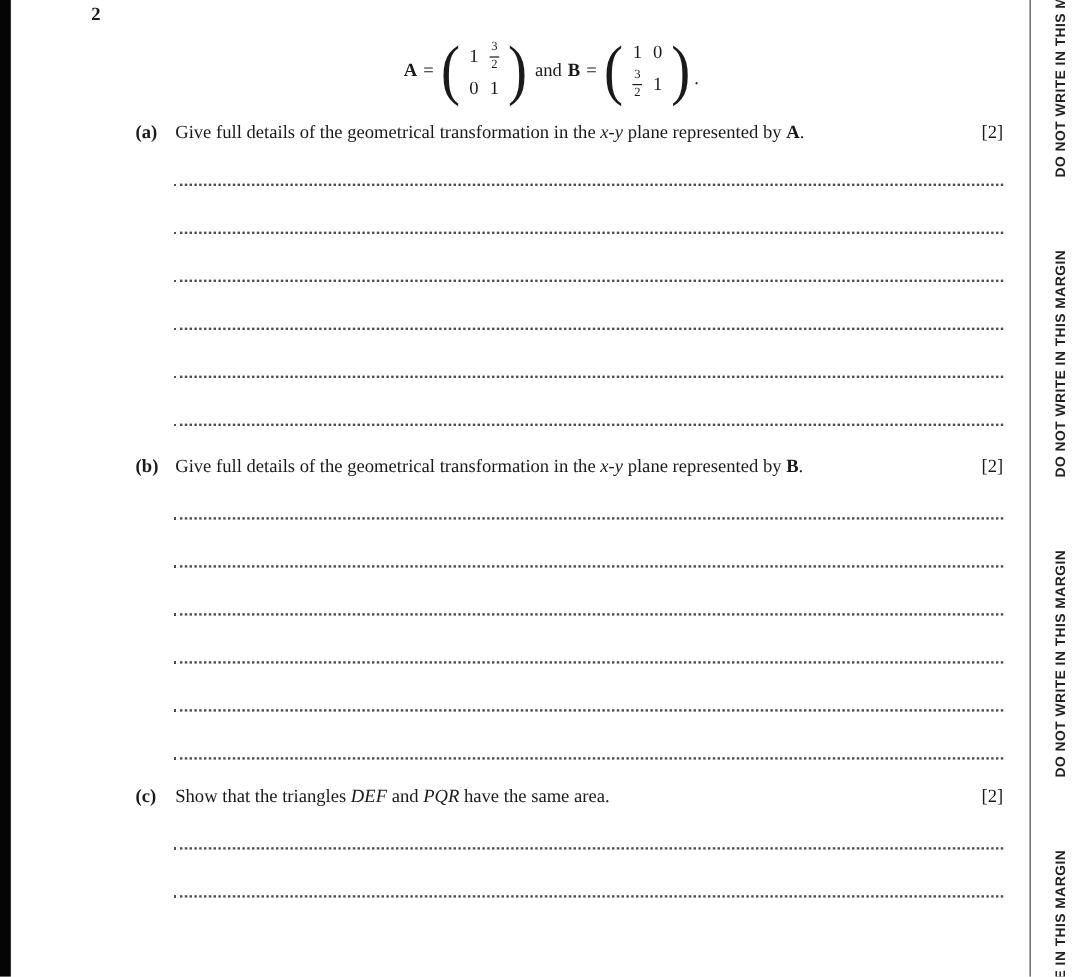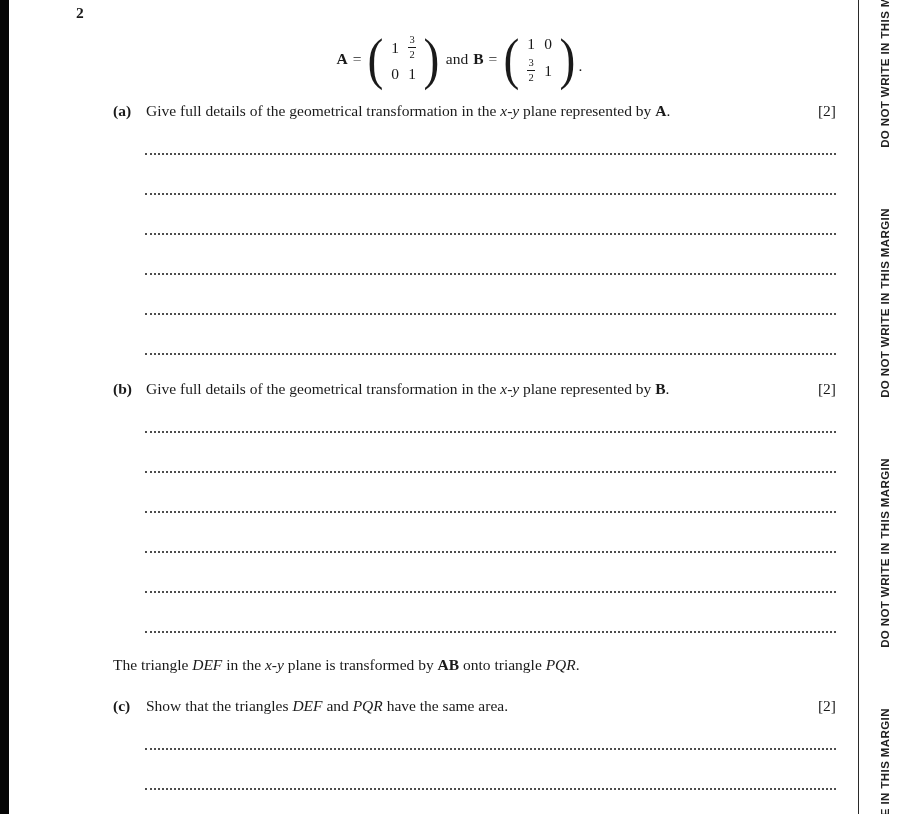--- a/index.html
+++ b/index.html
@@ -134,21 +134,20 @@
       <div class="answer-lines">
           <div class="answer-line"></div>
           <div class="answer-line"></div>
           <div class="answer-line"></div>
           <div class="answer-line"></div>
           <div class="answer-line"></div>
           <div class="answer-line"></div>
         </div>
     </section>
 
-    <div class="interlude"><span>The triangle </span><span class="i">DEF</span><span> in the </span><span class="i">x-y</span><span> plane is transformed by </span><span class="b">AB</span><span> onto triangle </span><span class="i">PQR</span><span>.</span></div>
 
     <section class="part part-c">
       <div class="part-header">
         <span class="part-label">(c)</span>
         <span class="part-text"><span>Show that the triangles </span><span class="i">DEF</span><span> and </span><span class="i">PQR</span><span> have the same area.</span></span>
         <span class="part-marks">[2]</span>
       </div>
       <div class="answer-lines">
           <div class="answer-line"></div>
           <div class="answer-line"></div>

